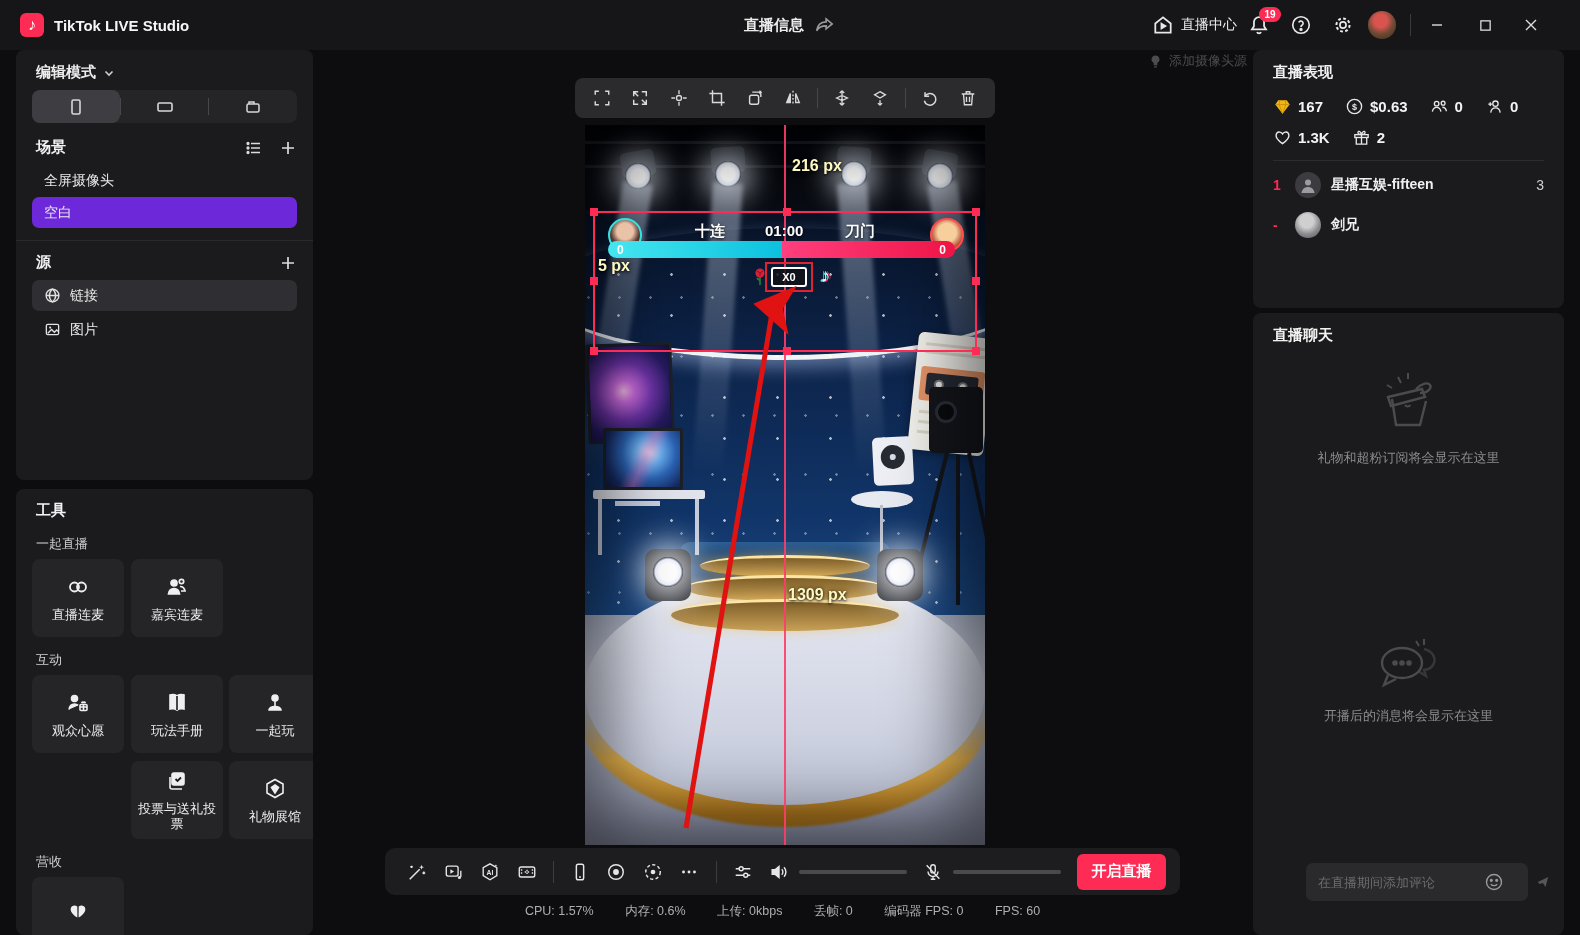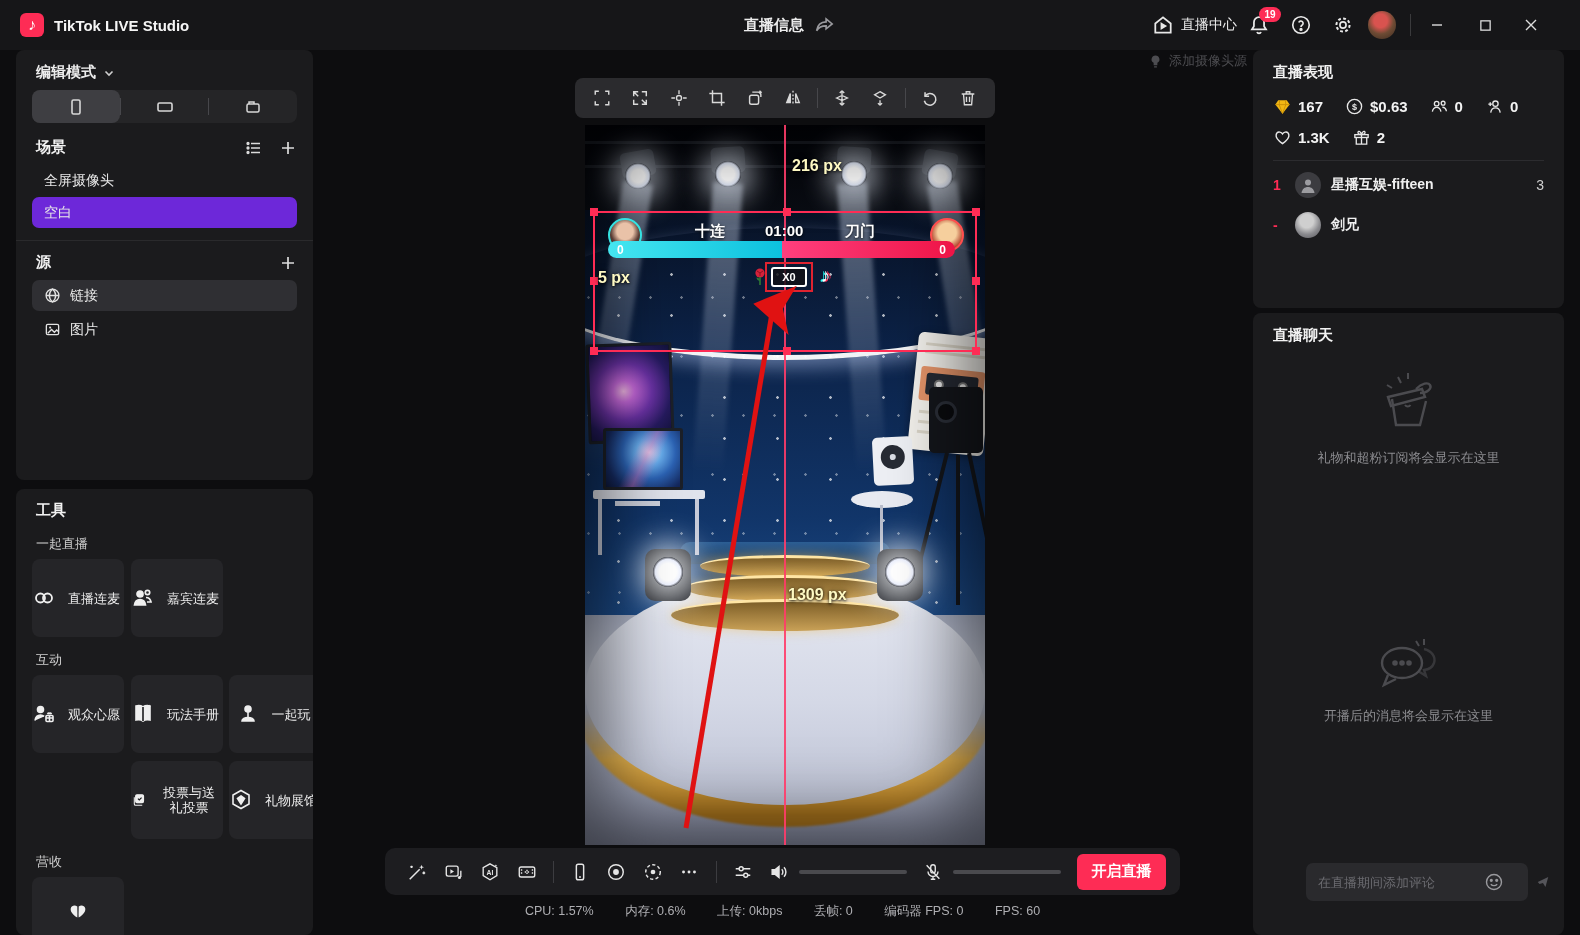--- a/index.html
+++ b/index.html
@@ -49,21 +49,21 @@
   .scene-item.sel { background:#6d28d9; }
   #lf-div { position:absolute; left:0; top:190px; width:297px; height:1px; background:#2a2a2c; }
   #sources-hdr { position:absolute; left:20px; top:203px; right:16px; display:flex; align-items:center; }
   .src-item { position:absolute; left:16px; width:265px; height:31px; display:flex; align-items:center; gap:9px;
     padding-left:12px; font-size:14px; border-radius:7px; }
   .src-item.sel { background:#2f2f33; }
   .src-ic { width:17px; height:17px; color:#e2e2e2; }
 
   #card-tools { left:16px; top:489px; width:297px; height:446px; overflow:hidden; }
   .tool-btn { position:absolute; width:92px; height:78px; background:#252528; border-radius:8px;
-    display:flex; flex-direction:row; align-items:center; justify-content:center; gap:8px; }
+    display:flex; flex-direction:column; align-items:center; justify-content:center; gap:8px; }
   .tool-btn .t-ic { width:24px; height:24px; color:#efefef; }
   .tool-btn .t-lb { font-size:13px; color:#ececec; text-align:center; line-height:15px; padding:0 4px; }
 
   
   #stage-wrap { position:absolute; left:585px; top:125px; width:400px; height:720px; background:#05070c; overflow:hidden; }
   #ceiling { position:absolute; left:0; top:0; width:400px; height:95px; background:linear-gradient(#020308,#0a0d14); }
   .truss { position:absolute; left:0; width:400px; height:3px; background:#181b22; }
   .fixture { position:absolute; width:34px; height:26px; background:#1d2027; border-radius:5px; }
   .lens { position:absolute; width:26px; height:26px; border-radius:50%;
     background:radial-gradient(circle,#ffffff 0 35%, #dfe6f5 60%, rgba(210,220,240,0) 75%);
@@ -550,21 +550,21 @@
     <div class="handle" style="left:188px; top:-5px"></div>
     <div class="handle" style="right:-5px; top:-5px"></div>
     <div class="handle" style="left:-5px; top:64px"></div>
     <div class="handle" style="right:-5px; top:64px"></div>
     <div class="handle" style="left:-5px; bottom:-5px"></div>
     <div class="handle" style="left:188px; bottom:-5px"></div>
     <div class="handle" style="right:-5px; bottom:-5px"></div>
   </div>
 
   <div class="measure" style="left:207px; top:32px">216 px</div>
-  <div class="measure" style="left:13px; top:144px">5 px</div>
+  <div class="measure" style="left:13px; top:132px">5 px</div>
   <div class="measure" style="left:203px; top:461px">1309 px</div>
 
   <svg id="arrow-svg" viewBox="0 0 400 720">
     <defs>
         <marker id="ah" markerWidth="10" markerHeight="10" refX="5" refY="4" orient="auto">
           <path d="M0 8L5 0l5 8-5-2z" fill="#e01212"></path>
         </marker>
       </defs>
     <line x1="101" y1="703" x2="188" y2="182" stroke="#e01212" stroke-width="5" marker-end="url(#ah)"></line>
   </svg>

